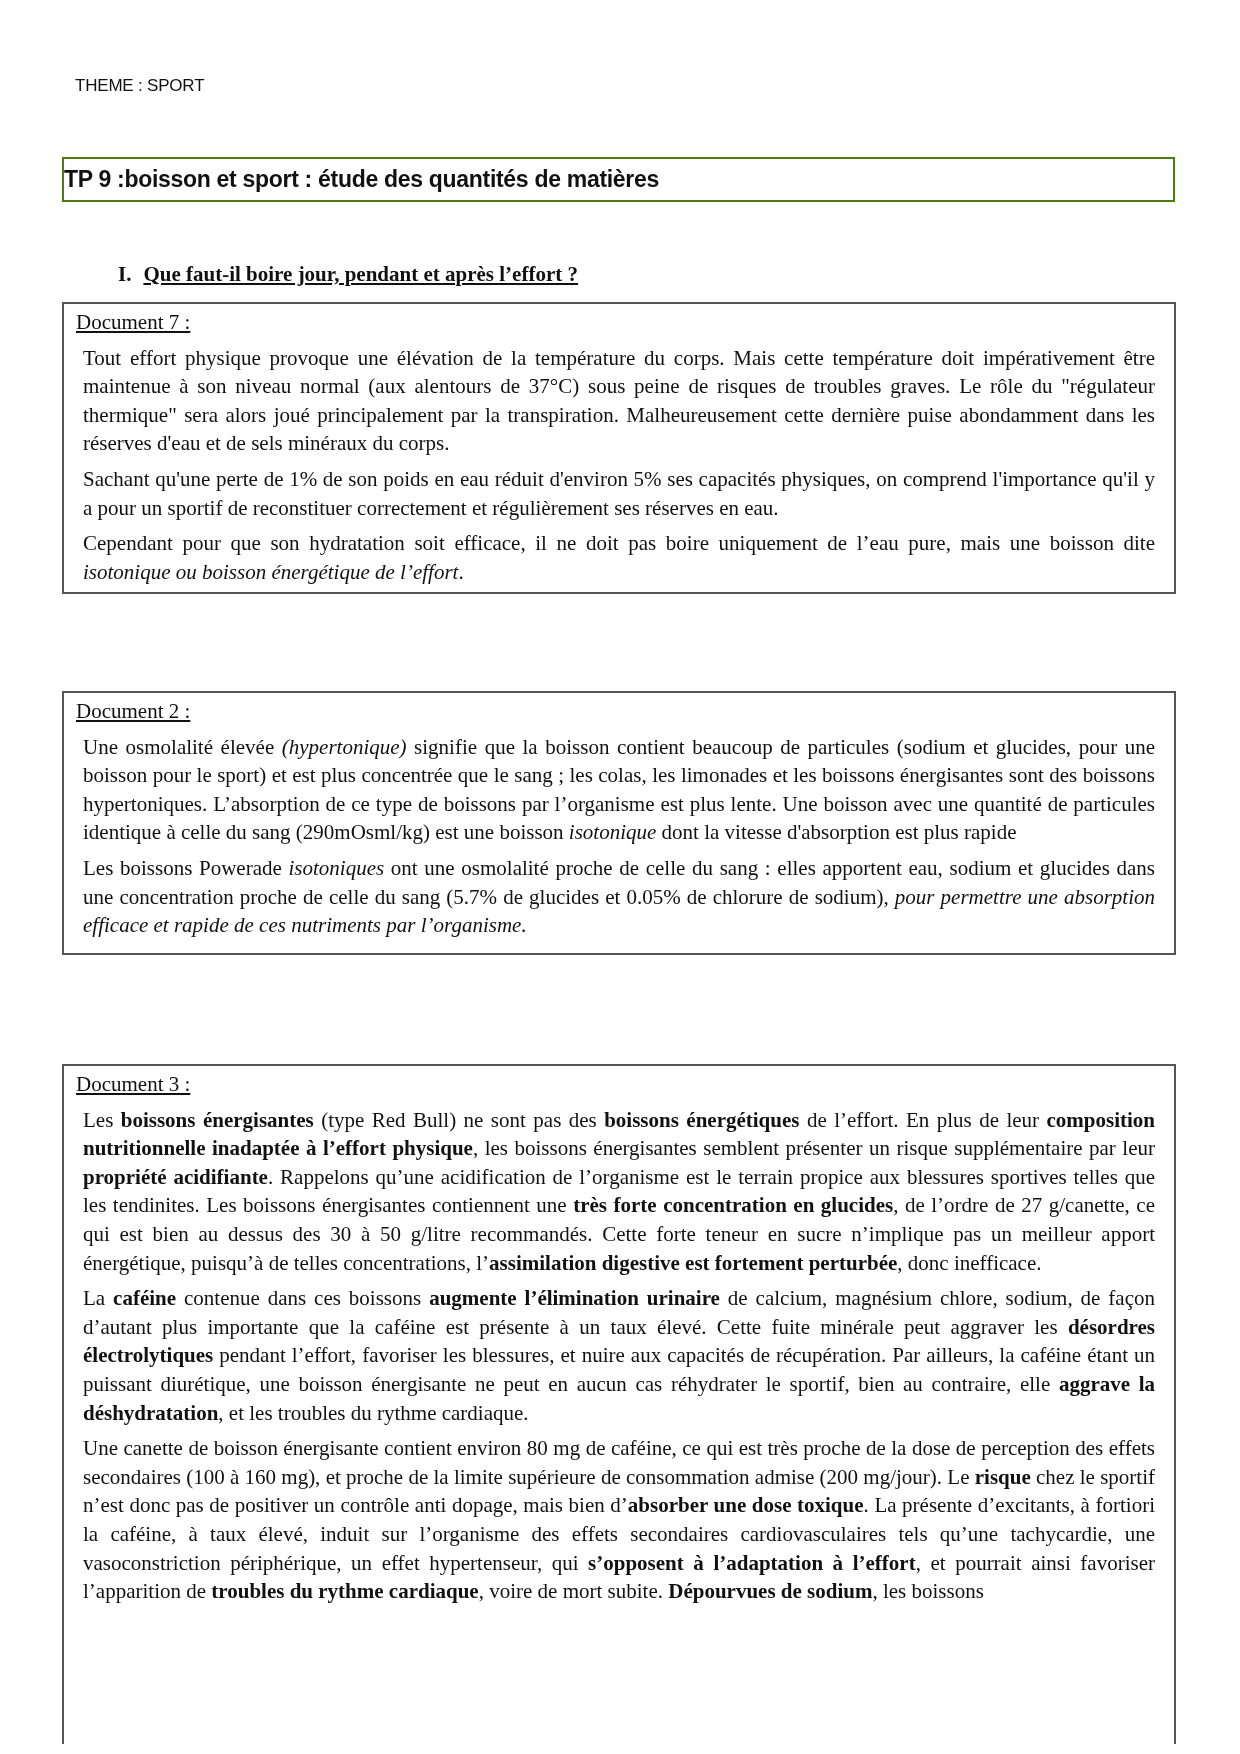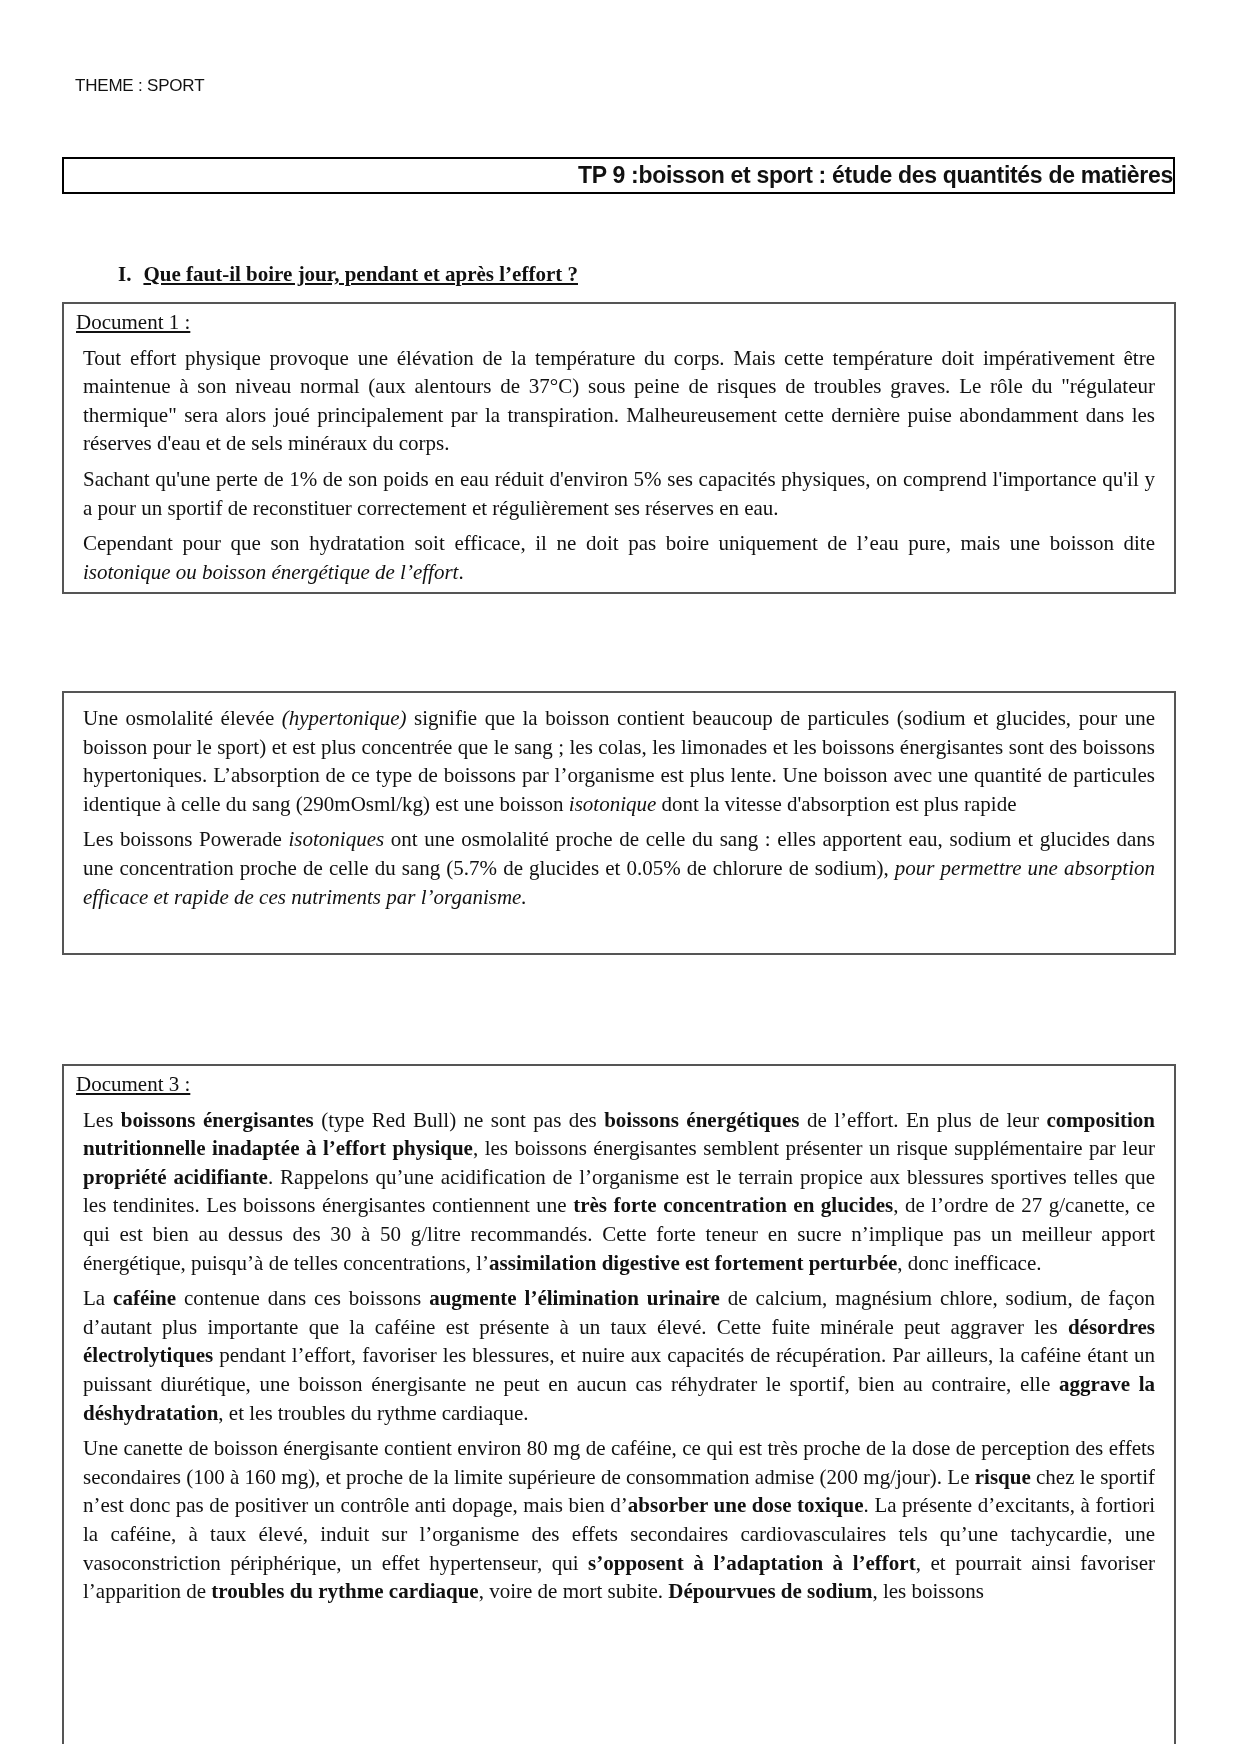--- a/index.html
+++ b/index.html
@@ -1,19 +1,19 @@
 <!DOCTYPE html>
 <html><head>
 <meta charset="utf-8">
 <style>
   html, body { margin: 0; padding: 0; background: #ffffff; }
   body { width: 1240px; height: 1754px; position: relative; overflow: hidden; color: #111; }
   .page { position: absolute; left: 0; top: 0; width: 1240px; height: 1754px; padding-left: 14px; }
   .theme { position: absolute; left: 75px; top: 76px; font-family: "Liberation Sans", sans-serif; font-size: 17px; letter-spacing: -0.2px; }
-  .title-box { position: absolute; left: 62px; top: 157px; width: 1113px; height: 37px; border: 2px solid #000000; box-sizing: border-box; display: flex; align-items: center; justify-content: flex-end; }
+  .title-box { position: absolute; left: 62px; top: 157px; width: 1113px; height: 45px; border: 2px solid #4d7c0f; box-sizing: border-box; display: flex; align-items: center; justify-content: flex-start; }
   .title-box span { font-family: "Liberation Sans Narrow", "Liberation Sans", sans-serif; font-size: 23px; font-weight: bold; letter-spacing: -0.3px; }
   .section-heading { position: absolute; font-family: "Liberation Serif", serif; font-weight: bold; font-size: 21px; }
   .section-heading .num { display: inline-block; margin-right: 12px; }
   .section-heading .txt { text-decoration: underline; }
   .section-heading.big .num { font-size: 34px; margin-right: 22px; }
   .doc-box { position: absolute; left: 62px; width: 1114px; border: 2px solid #555; box-sizing: border-box; padding: 4px 12px 0 12px; font-family: "Liberation Serif", serif; font-size: 21px; line-height: 28.6px; text-align: justify; }
   .doc-box.open-bottom { border-bottom: none; }
   .doc-label { text-decoration: underline; display: block; }
   .doc-box p { margin: 7px; font-family: Liberation Serif, serif; }
   .doc-box b { font-weight: bold; }
@@ -27,29 +27,30 @@
   <div class="theme">THEME : SPORT</div>
 
   <div class="title-box">
     <span>TP 9 :boisson et sport : étude des quantités de matières</span>
   </div>
 
   <div class="section-heading" style="left:118px; top:262px;">
     <span class="num">I.</span><span class="txt">Que faut-il boire jour, pendant et après l’effort ?</span>
   </div>
   <div class="doc-box" style="top:302px; height:292px;">
-    <span class="doc-label">Document 1 :</span>
+    <span class="doc-label">Document 7 :</span>
     <div>
         <p><span>Tout effort physique provoque une élévation de la température du corps. Mais cette température doit impérativement être maintenue à son niveau normal (aux alentours de 37°C) sous peine de risques de troubles graves. Le rôle du "régulateur thermique" sera alors joué principalement par la transpiration. Malheureusement cette dernière puise abondamment dans les réserves d'eau  et de sels minéraux du corps.</span></p>
         <p><span>Sachant qu'une perte de 1% de son poids en eau réduit d'environ 5% ses capacités physiques, on comprend l'importance qu'il y a pour un sportif de reconstituer correctement et régulièrement ses réserves en eau.</span></p>
         <p><span>Cependant pour que son hydratation soit efficace, il ne doit pas boire uniquement de l’eau pure, mais une boisson dite </span><i>isotonique ou boisson énergétique de l’effort</i><span>.</span></p>
       </div>
   </div>
 
   <div class="doc-box" style="top:691px; height:264px;">
+    <span class="doc-label">Document 2 :</span>
     <div>
         <p><span>Une osmolalité élevée </span><i>(hypertonique)</i><span> signifie que la boisson contient beaucoup de particules (sodium et glucides, pour une boisson pour le sport) et est plus concentrée que le sang ; les colas, les limonades et les boissons énergisantes sont des boissons hypertoniques. L’absorption de ce type de boissons par l’organisme est plus lente. Une boisson avec une quantité de particules identique à celle du sang (290mOsml/kg) est une boisson </span><i>isotonique</i><span> dont la vitesse d'absorption est plus rapide</span></p>
         <p><span>Les boissons Powerade </span><i>isotoniques</i><span> ont une osmolalité proche de celle du sang : elles apportent eau, sodium et glucides dans une concentration proche de celle du sang (5.7% de glucides et 0.05% de chlorure de sodium), </span><i>pour permettre une absorption efficace et rapide de ces nutriments par l’organisme.</i></p>
       </div>
   </div>
 
   <div class="doc-box open-bottom" style="top:1064px; height:680px;">
     <span class="doc-label">Document 3 :</span>
     <div>
         <p><span>Les </span><b>boissons énergisantes</b><span> (type Red Bull) ne sont pas des </span><b>boissons énergétiques</b><span> de l’effort. En plus de leur </span><b>composition nutritionnelle inadaptée à l’effort physique</b><span>, les boissons énergisantes semblent présenter un risque supplémentaire par leur </span><b>propriété acidifiante</b><span>. Rappelons qu’une acidification de l’organisme est le terrain propice aux blessures sportives telles que les tendinites. Les boissons énergisantes contiennent une </span><b>très forte concentration en glucides</b><span>, de l’ordre de 27 g/canette, ce qui est bien au dessus des 30 à 50 g/litre recommandés. Cette forte teneur en sucre n’implique pas un meilleur apport énergétique, puisqu’à de telles concentrations, l’</span><b>assimilation digestive est fortement perturbée</b><span>, donc inefficace.</span></p>

